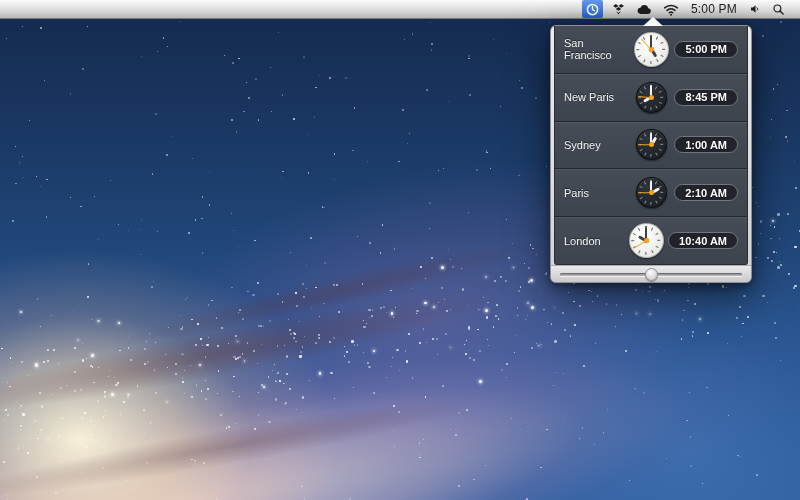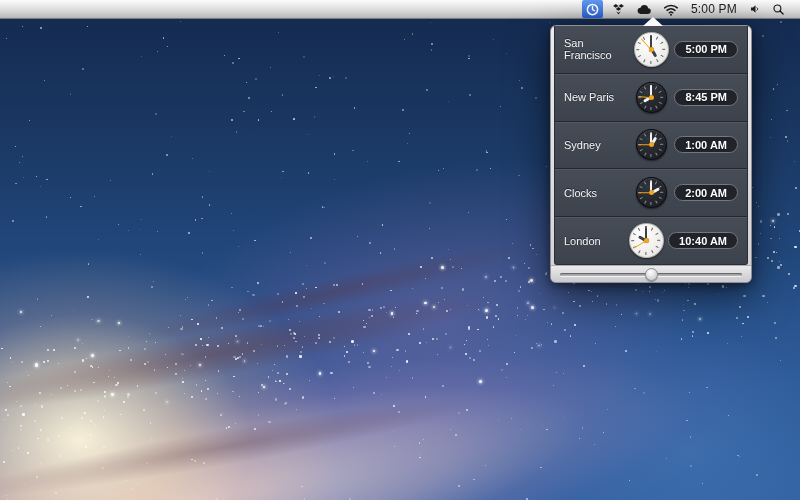--- a/index.html
+++ b/index.html
@@ -1007,21 +1007,21 @@
               <div class="tick" style="transform-origin: 50% 12.5px; transform: rotate(270deg);"></div>
               <div class="tick" style="transform-origin: 50% 12.5px; transform: rotate(300deg);"></div>
               <div class="tick" style="transform-origin: 50% 12.5px; transform: rotate(330deg);"></div>
             </div>
           </div>
         <div class="time-pill-wrap">
             <div class="time-pill">1:00 AM</div>
           </div>
       </div>
       <div class="clock-row">
-        <div class="city">Clocks</div>
+        <div class="city">Paris</div>
         <div class="aclock-wrap">
             <div class="aclock night">
           <div class="hand hand-hour" style="transform: rotate(60deg);"></div>
               <div class="hand hand-min" style="transform: rotate(0deg);"></div>
               <div class="hand hand-sec" style="transform: rotate(270deg);"></div>
               <div class="hub"></div>
         <div class="tick" style="transform-origin: 50% 12.5px; transform: rotate(0deg);"></div>
               <div class="tick" style="transform-origin: 50% 12.5px; transform: rotate(30deg);"></div>
               <div class="tick" style="transform-origin: 50% 12.5px; transform: rotate(60deg);"></div>
               <div class="tick" style="transform-origin: 50% 12.5px; transform: rotate(90deg);"></div>
@@ -1029,21 +1029,21 @@
               <div class="tick" style="transform-origin: 50% 12.5px; transform: rotate(150deg);"></div>
               <div class="tick" style="transform-origin: 50% 12.5px; transform: rotate(180deg);"></div>
               <div class="tick" style="transform-origin: 50% 12.5px; transform: rotate(210deg);"></div>
               <div class="tick" style="transform-origin: 50% 12.5px; transform: rotate(240deg);"></div>
               <div class="tick" style="transform-origin: 50% 12.5px; transform: rotate(270deg);"></div>
               <div class="tick" style="transform-origin: 50% 12.5px; transform: rotate(300deg);"></div>
               <div class="tick" style="transform-origin: 50% 12.5px; transform: rotate(330deg);"></div>
             </div>
           </div>
         <div class="time-pill-wrap">
-            <div class="time-pill">2:00 AM</div>
+            <div class="time-pill">2:10 AM</div>
           </div>
       </div>
       <div class="clock-row">
         <div class="city">London</div>
         <div class="aclock-wrap">
             <div class="aclock day">
           <div class="hand hand-hour" style="transform: rotate(300deg);"></div>
               <div class="hand hand-min" style="transform: rotate(0deg);"></div>
               <div class="hand hand-sec" style="transform: rotate(240deg);"></div>
               <div class="hub"></div>

